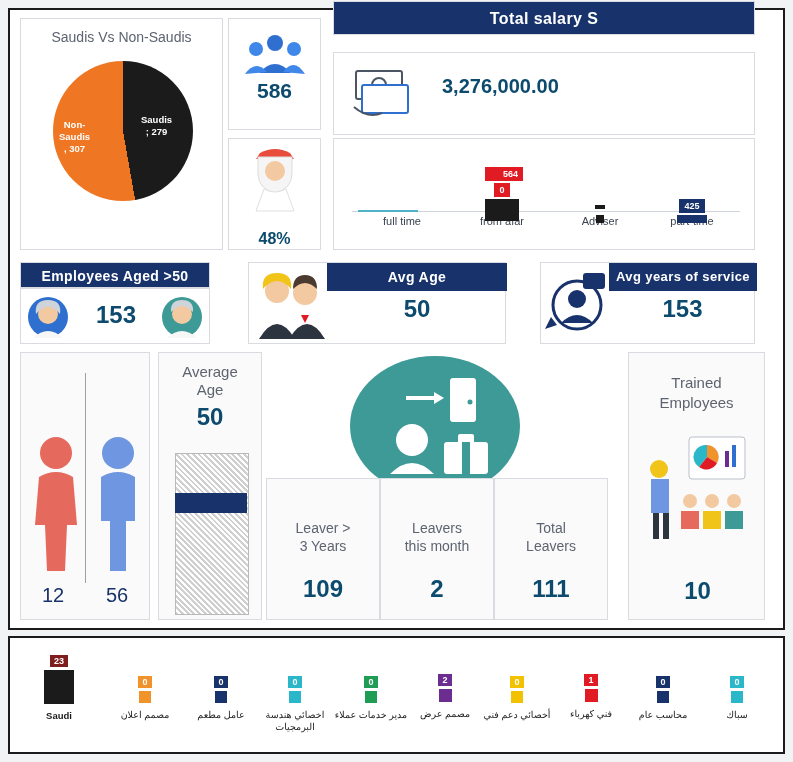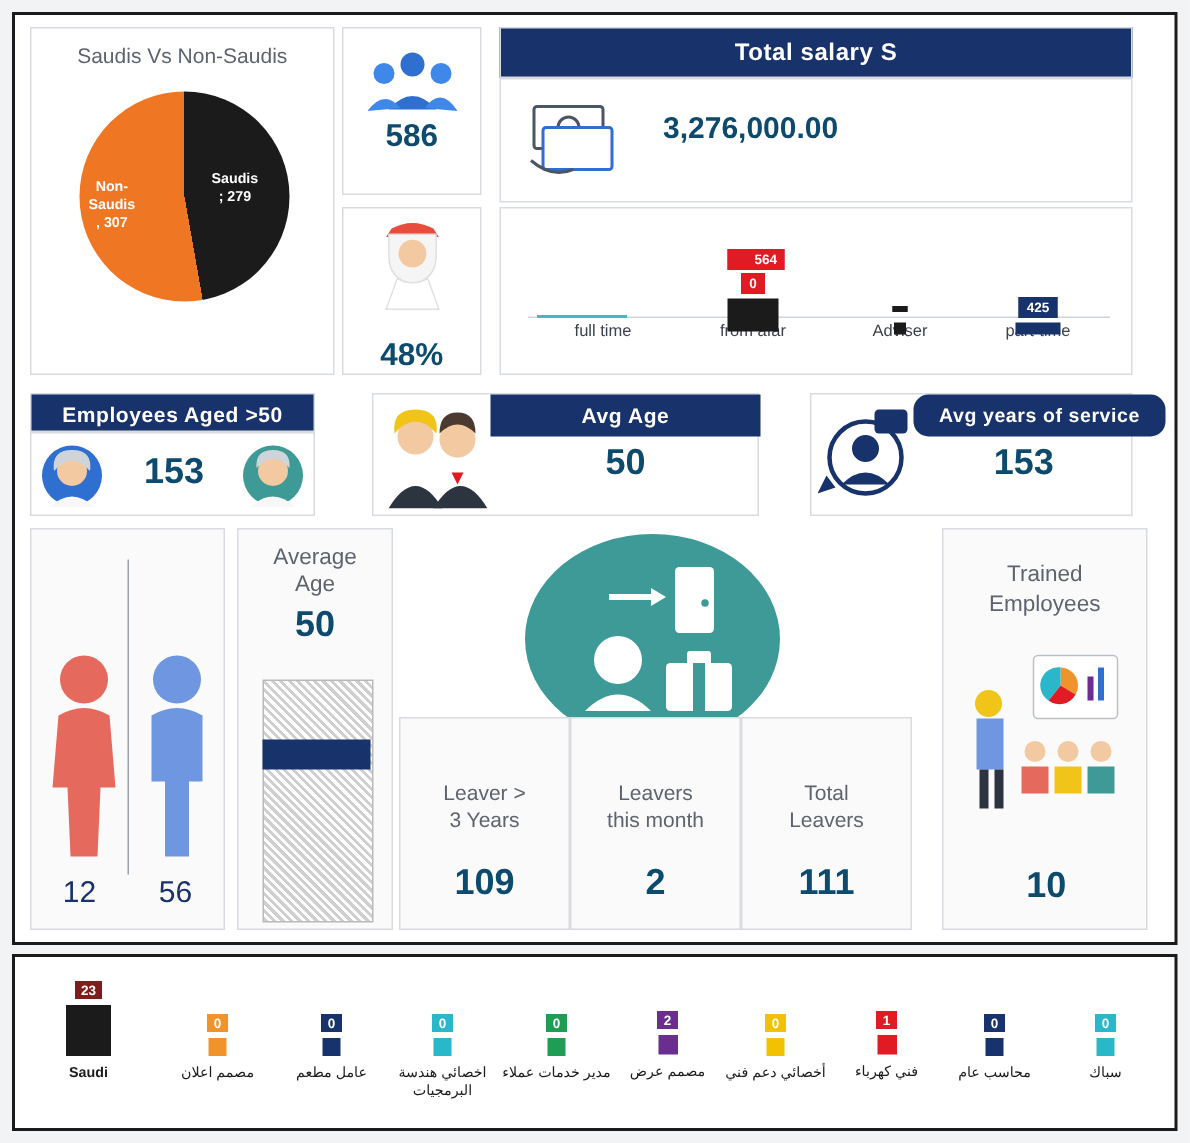--- a/index.html
+++ b/index.html
@@ -32,27 +32,27 @@
   #pie-lab-saudi{left:120px;top:95px;color:#ffffff;text-align:center;}
   #pie-lab-nonsaudi{left:38px;top:100px;color:#ffffff;text-align:center;}
 
   
   #emp-panel{left:228px;top:18px;width:93px;height:112px;}
   #emp-num{font-size:21px;margin-top:4px;}
   
   .people-icon{position:relative;width:60px;height:42px;margin-top:14px;}
 
   
-  #salary-bar{left:333px;top:18px;width:422px;height:34px;font-size:16px;line-height:34px;}
+  #salary-bar{left:333px;top:1px;width:422px;height:34px;font-size:16px;line-height:34px;}
   #salary-panel{left:333px;top:52px;width:422px;height:83px;}
   #salary-num{position:absolute;left:108px;top:22px;width:290px;text-align:left;font-size:20px;}
 
   
   #pct-panel{left:228px;top:138px;width:93px;height:112px;}
-  #pct-num{font-size:21px;margin-top:17px;}
+  #pct-num{font-size:16px;margin-top:17px;}
 
   
   #types-panel{left:333px;top:138px;width:422px;height:112px;}
   .type-col{position:absolute;text-align:center;font-size:11px;color:#3a4250;}
   .type-badge{display:inline-block;color:#fff;font-size:9px;font-weight:bold;padding:1px 4px;background:#18326b;border:1px solid #18326b;}
   .type-bar{margin:2px auto 4px;background:#1b1b1b;}
   .axis-line{position:absolute;left:18px;top:72px;width:388px;height:1px;background:#cfd4da;}
   .axis-hl{position:absolute;left:24px;top:71px;width:60px;height:2px;background:#4fb3c8;}
 
   
@@ -60,21 +60,21 @@
   #aged-panel{left:20px;top:288px;width:190px;height:56px;}
   #aged-num{position:absolute;left:0;top:12px;width:190px;text-align:center;font-size:24px;}
 
   
   #avgage-panel{left:248px;top:262px;width:258px;height:82px;}
   #avgage-bar{position:absolute;left:78px;top:0px;width:180px;height:28px;font-size:14px;line-height:28px;}
   #avgage-num{position:absolute;left:78px;top:32px;width:180px;text-align:center;font-size:24px;}
 
   
   #avgserv-panel{left:540px;top:262px;width:215px;height:82px;}
-  #avgserv-bar{position:absolute;left:68px;top:0px;width:168px;height:28px;font-size:13px;line-height:28px;border-radius:10px;}
+  #avgserv-bar{position:absolute;left:68px;top:0px;width:148px;height:28px;font-size:13px;line-height:28px;}
   #avgserv-num{position:absolute;left:68px;top:32px;width:147px;text-align:center;font-size:24px;}
 
   
   #gender-panel{left:20px;top:352px;width:130px;height:268px;background:#fafafa;}
   .gfig{position:absolute;bottom:46px;}
   #gender-divider{position:absolute;left:64px;top:20px;width:1px;height:210px;background:#9aa0a6;}
   #g-female-num{position:absolute;left:10px;bottom:12px;width:44px;text-align:center;font-size:20px;color:#18326b;}
   #g-male-num{position:absolute;left:74px;bottom:12px;width:44px;text-align:center;font-size:20px;color:#18326b;}
 
   

